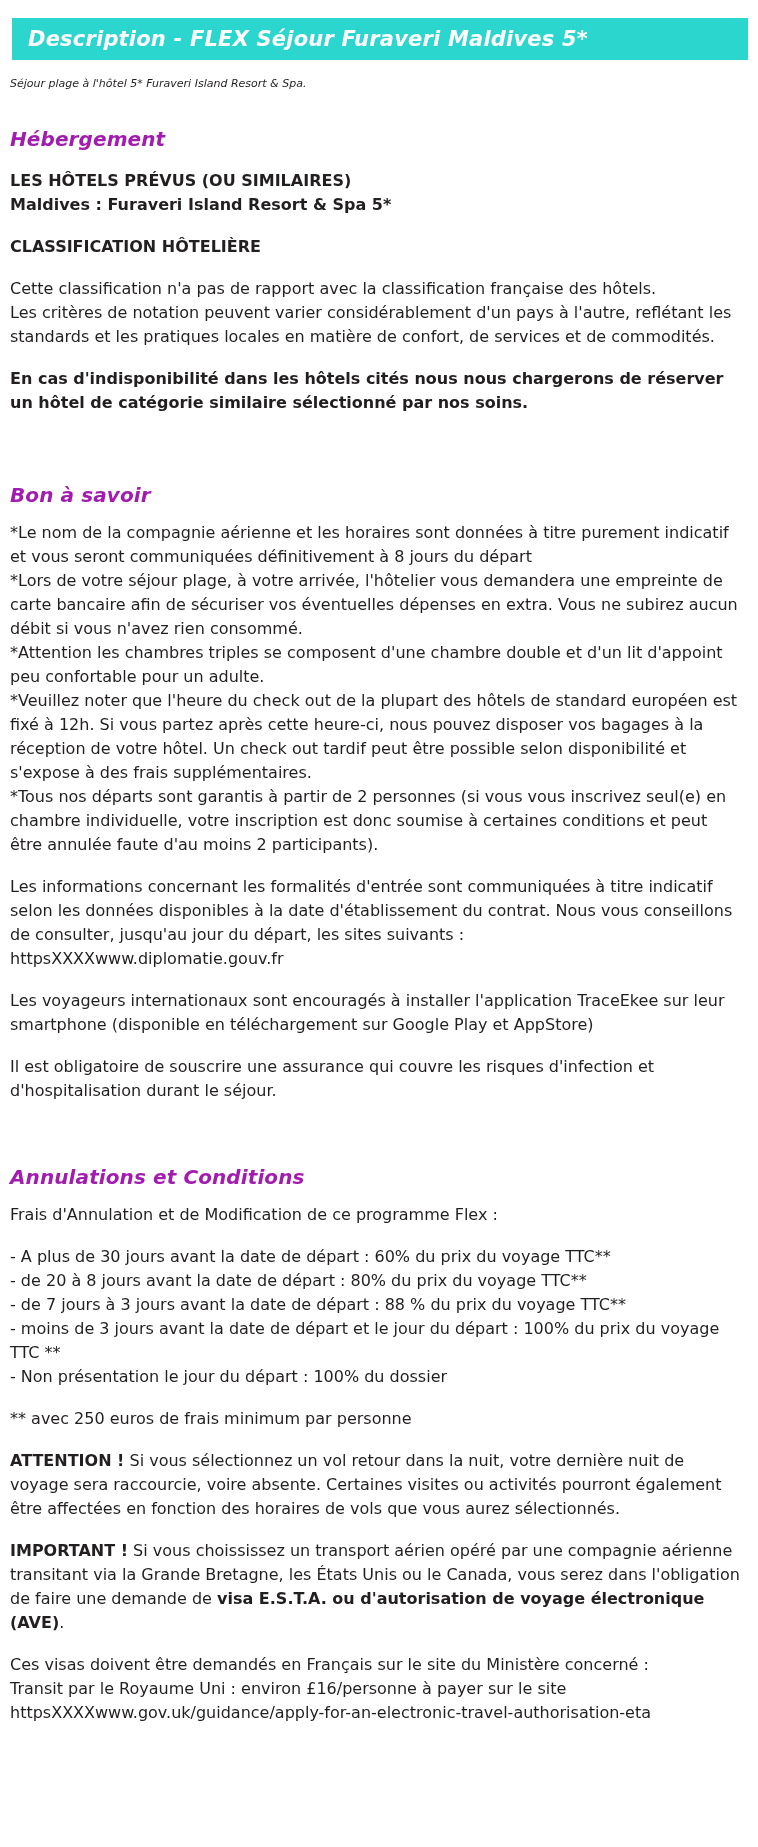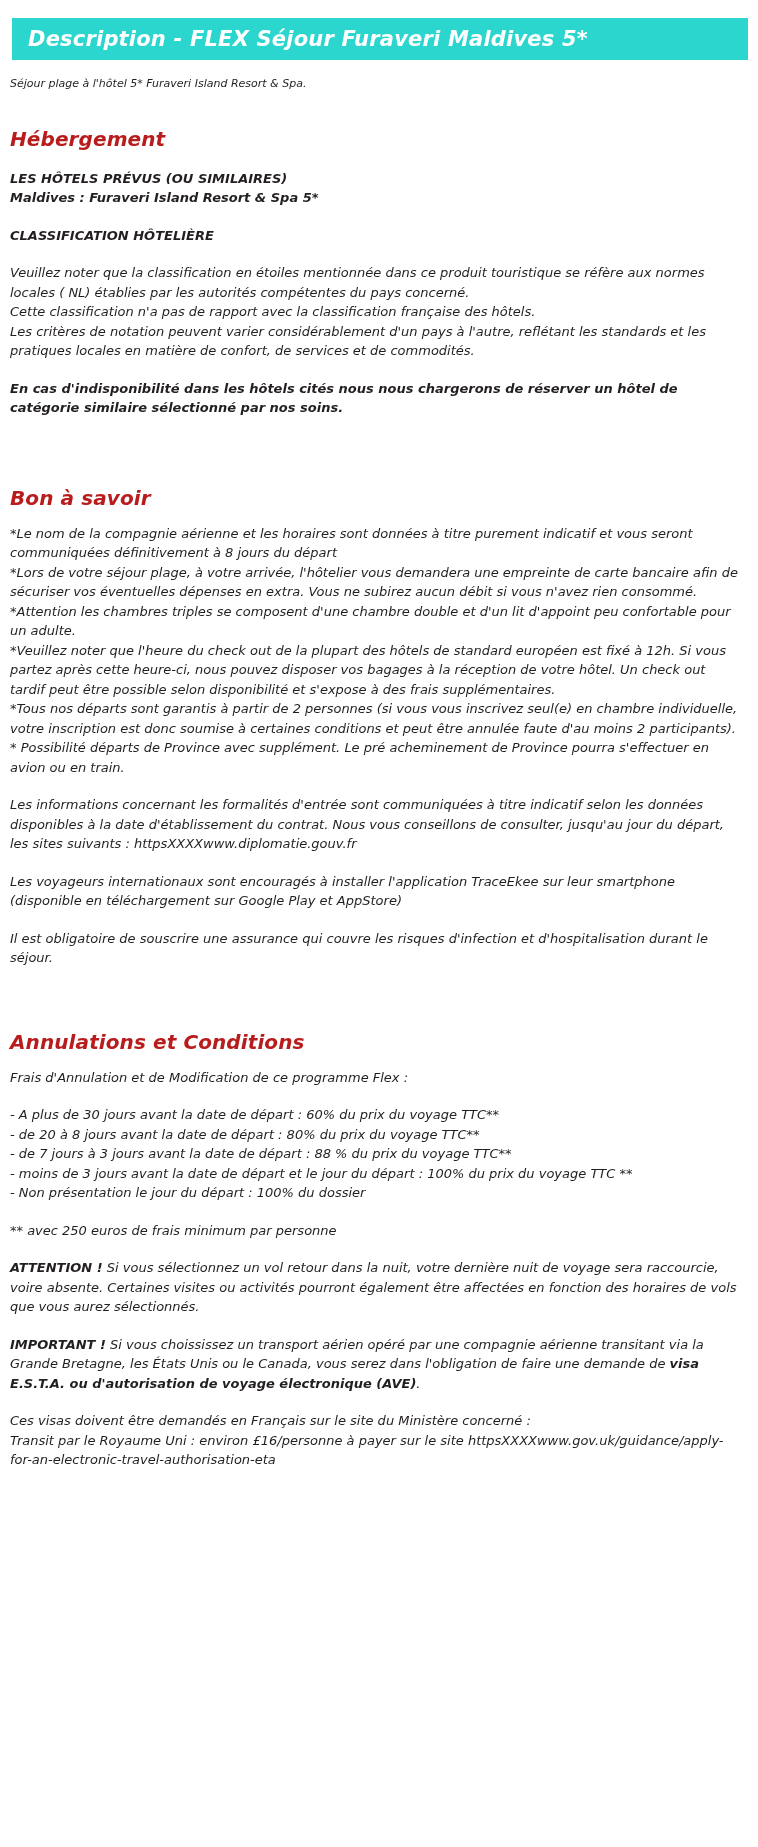--- a/index.html
+++ b/index.html
@@ -35,38 +35,37 @@
     font-style: italic;
     letter-spacing: 0.2px;
     font-family: "DejaVu Sans", sans-serif;
   }
   
   .content {
     padding: 0 18px 0 10px;
   }
   p, .line {
     margin: 0;
-    font-size: 13px;
-    font-style: italic;
+    font-size: 16px;
     line-height: 1.5;
     color: #231f20;
   }
   .spacer-14 { height: 14px; }
   .spacer-18 { height: 18px; }
   .spacer-24 { height: 24px; }
   .spacer-34 { height: 34px; }
   .spacer-44 { height: 44px; }
   .intro {
     padding-top: 16px;
     font-size: 11px;
     font-style: italic;
   }
   h2.section {
     margin: 0;
-    color: #b91c1c;
+    color: #a21caf;
     font-size: 20px;
     font-weight: bold;
     font-style: italic;
     letter-spacing: 0.1px;
   }
   .bold {
     font-weight: bold;
   }
   .block p {
     margin: 0;
@@ -101,21 +100,20 @@
 
     <div class="spacer-18"></div>
 
     <div class="block">
       <p class="bold">CLASSIFICATION HÔTELIÈRE</p>
     </div>
 
     <div class="spacer-18"></div>
 
     <div class="block">
-      <p>Veuillez noter que la classification en étoiles mentionnée dans ce produit touristique se réfère aux normes locales ( NL) établies par les autorités compétentes du pays concerné.</p>
       <p>Cette classification n'a pas de rapport avec la classification française des hôtels.</p>
       <p>Les critères de notation peuvent varier considérablement d'un pays à l'autre, reflétant les standards et les pratiques locales en matière de confort, de services et de commodités.</p>
     </div>
 
     <div class="spacer-18"></div>
 
     <div class="block">
       <p class="bold">En cas d'indisponibilité dans les hôtels cités nous nous chargerons de réserver un hôtel de catégorie similaire sélectionné par nos soins.</p>
     </div>
 
@@ -124,21 +122,20 @@
 
     <h2 class="section">Bon à savoir</h2>
     <div class="spacer-14"></div>
 
     <div class="block tight">
       <p>*Le nom de la compagnie aérienne et les horaires sont données à titre purement indicatif et vous seront communiquées définitivement à 8 jours du départ</p>
       <p>*Lors de votre séjour plage, à votre arrivée, l'hôtelier vous demandera une empreinte de carte bancaire afin de sécuriser vos éventuelles dépenses en extra. Vous ne subirez aucun débit si vous n'avez rien consommé.</p>
       <p>*Attention les chambres triples se composent d'une chambre double et d'un lit d'appoint peu confortable pour un adulte.</p>
       <p>*Veuillez noter que l'heure du check out de la plupart des hôtels de standard européen est fixé à 12h. Si vous partez après cette heure-ci, nous pouvez disposer vos bagages à la réception de votre hôtel. Un check out tardif peut être possible selon disponibilité et s'expose à des frais supplémentaires.</p>
       <p>*Tous nos départs sont garantis à partir de 2 personnes (si vous vous inscrivez seul(e) en chambre individuelle, votre inscription est donc soumise à certaines conditions et peut être annulée faute d'au moins 2 participants).</p>
-      <p>* Possibilité départs de Province avec supplément. Le pré acheminement de Province pourra s'effectuer en avion ou en train.</p>
     </div>
 
     <div class="spacer-18"></div>
 
     <div class="block tight">
       <p>Les informations concernant les formalités d'entrée sont communiquées à titre indicatif selon les données disponibles à la date d'établissement du contrat. Nous vous conseillons de consulter, jusqu'au jour du départ, les sites suivants : httpsXXXXwww.diplomatie.gouv.fr</p>
     </div>
 
     <div class="spacer-18"></div>
 

